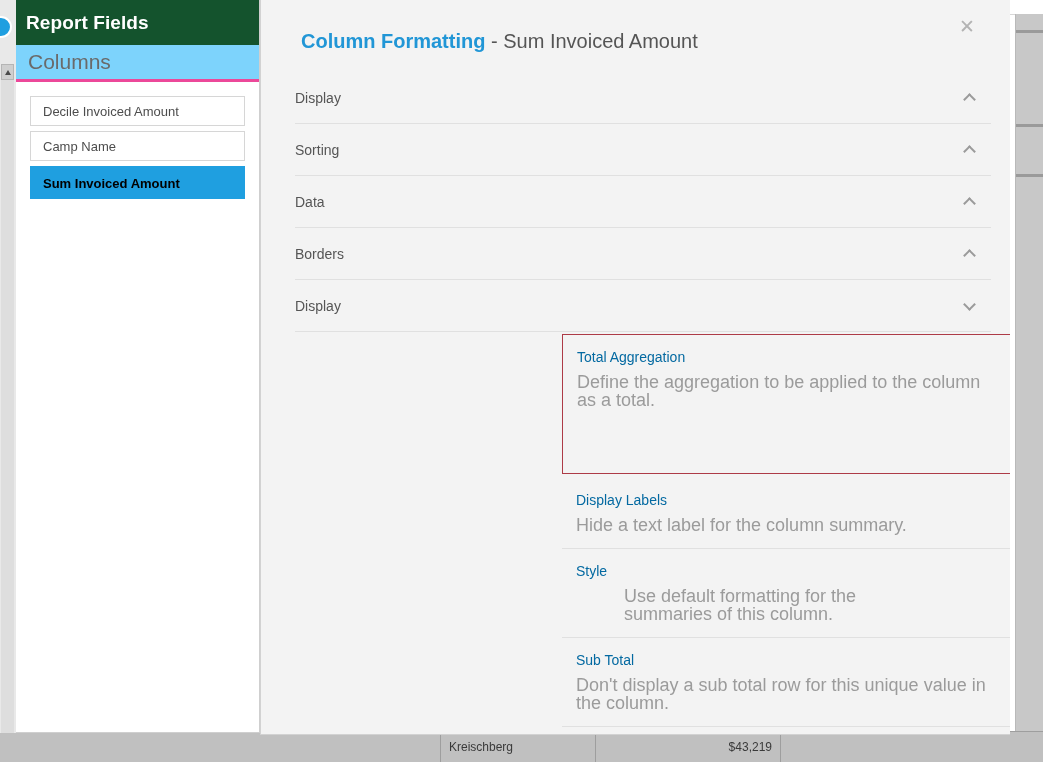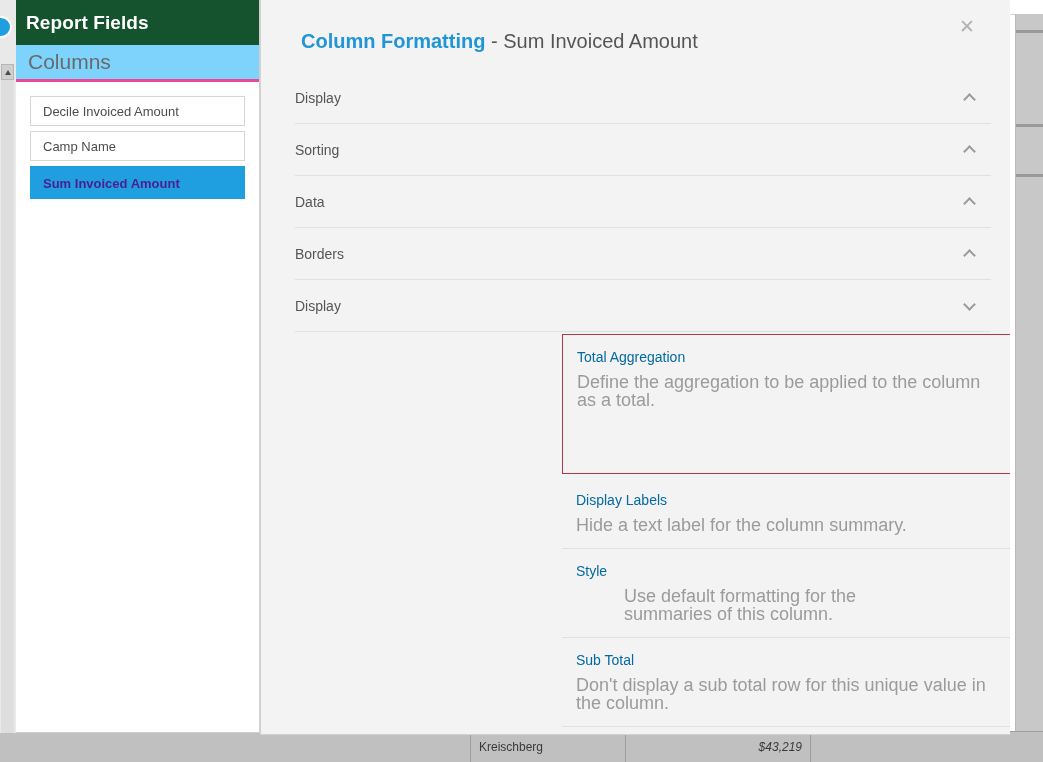--- a/index.html
+++ b/index.html
@@ -53,39 +53,38 @@
   .bg-bottom-strip {
     position: absolute;
     left: 0; right: 0;
     bottom: 0;
     height: 30px;
     background: #c0c0c0;
     border-top: 1px solid #9e9e9e;
   }
   .bg-table-row {
     position: absolute;
-    left: 7px; right: 0;
+    left: 0; right: 0;
     bottom: 0;
     height: 30px;
     display: flex;
     align-items: center;
     font-size: 12px;
     color: #3a3a3a;
-    padding-left: 23px;
   }
   .bg-cell {
     height: 30px;
     line-height: 30px;
     border-left: 1px solid #9e9e9e;
     box-sizing: border-box;
     padding: 0 8px;
   }
   .bg-cell.c1 { width: 440px; border-left: none; }
   .bg-cell.c2 { width: 155px; }
-  .bg-cell.c3 { width: 185px; text-align: right; font-style: italic; }
+  .bg-cell.c3 { width: 185px; text-align: right; }
   .bg-cell.c4 { flex: 1; }
 
   
   #left-rail {
     position: absolute;
     top: 0; left: 0;
     width: 16px;
     height: 733px;
     background: #e9e9e9;
     border-right: 1px solid #bdbdbd;
@@ -169,21 +168,21 @@
     padding-left: 12px;
     font-size: 13px;
     color: #4d4d4d;
     background: #ffffff;
     border: 1px solid #d6d6d6;
     box-sizing: border-box;
   }
   .column-chip.selected {
     background: #1f9fe0;
     border-color: #1f9fe0;
-    color: #4c1d95;
+    color: #000000;
     font-weight: bold;
     height: 33px;
     line-height: 33px;
   }
 
   
   #modal-dialog {
     position: absolute;
     top: 0; left: 260px;
     width: 750px;

